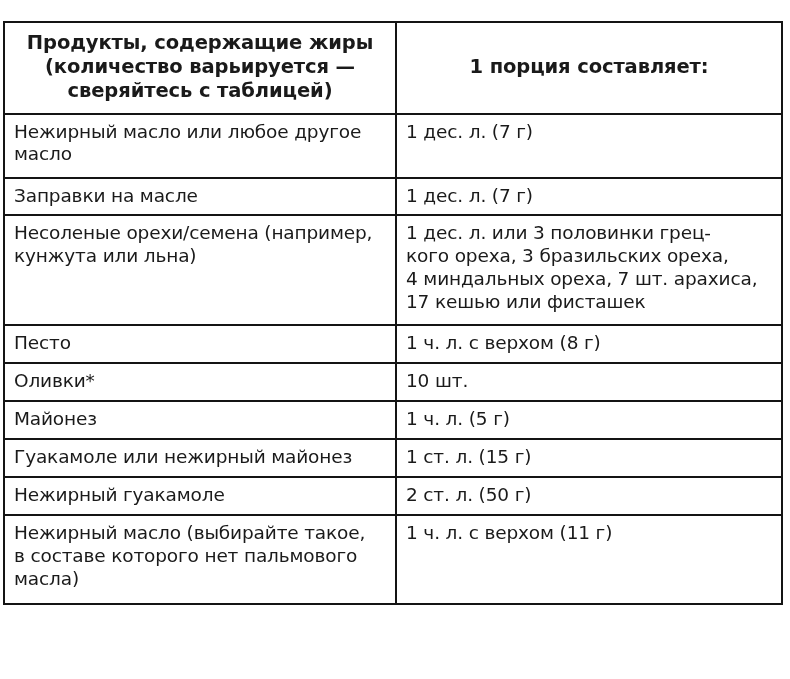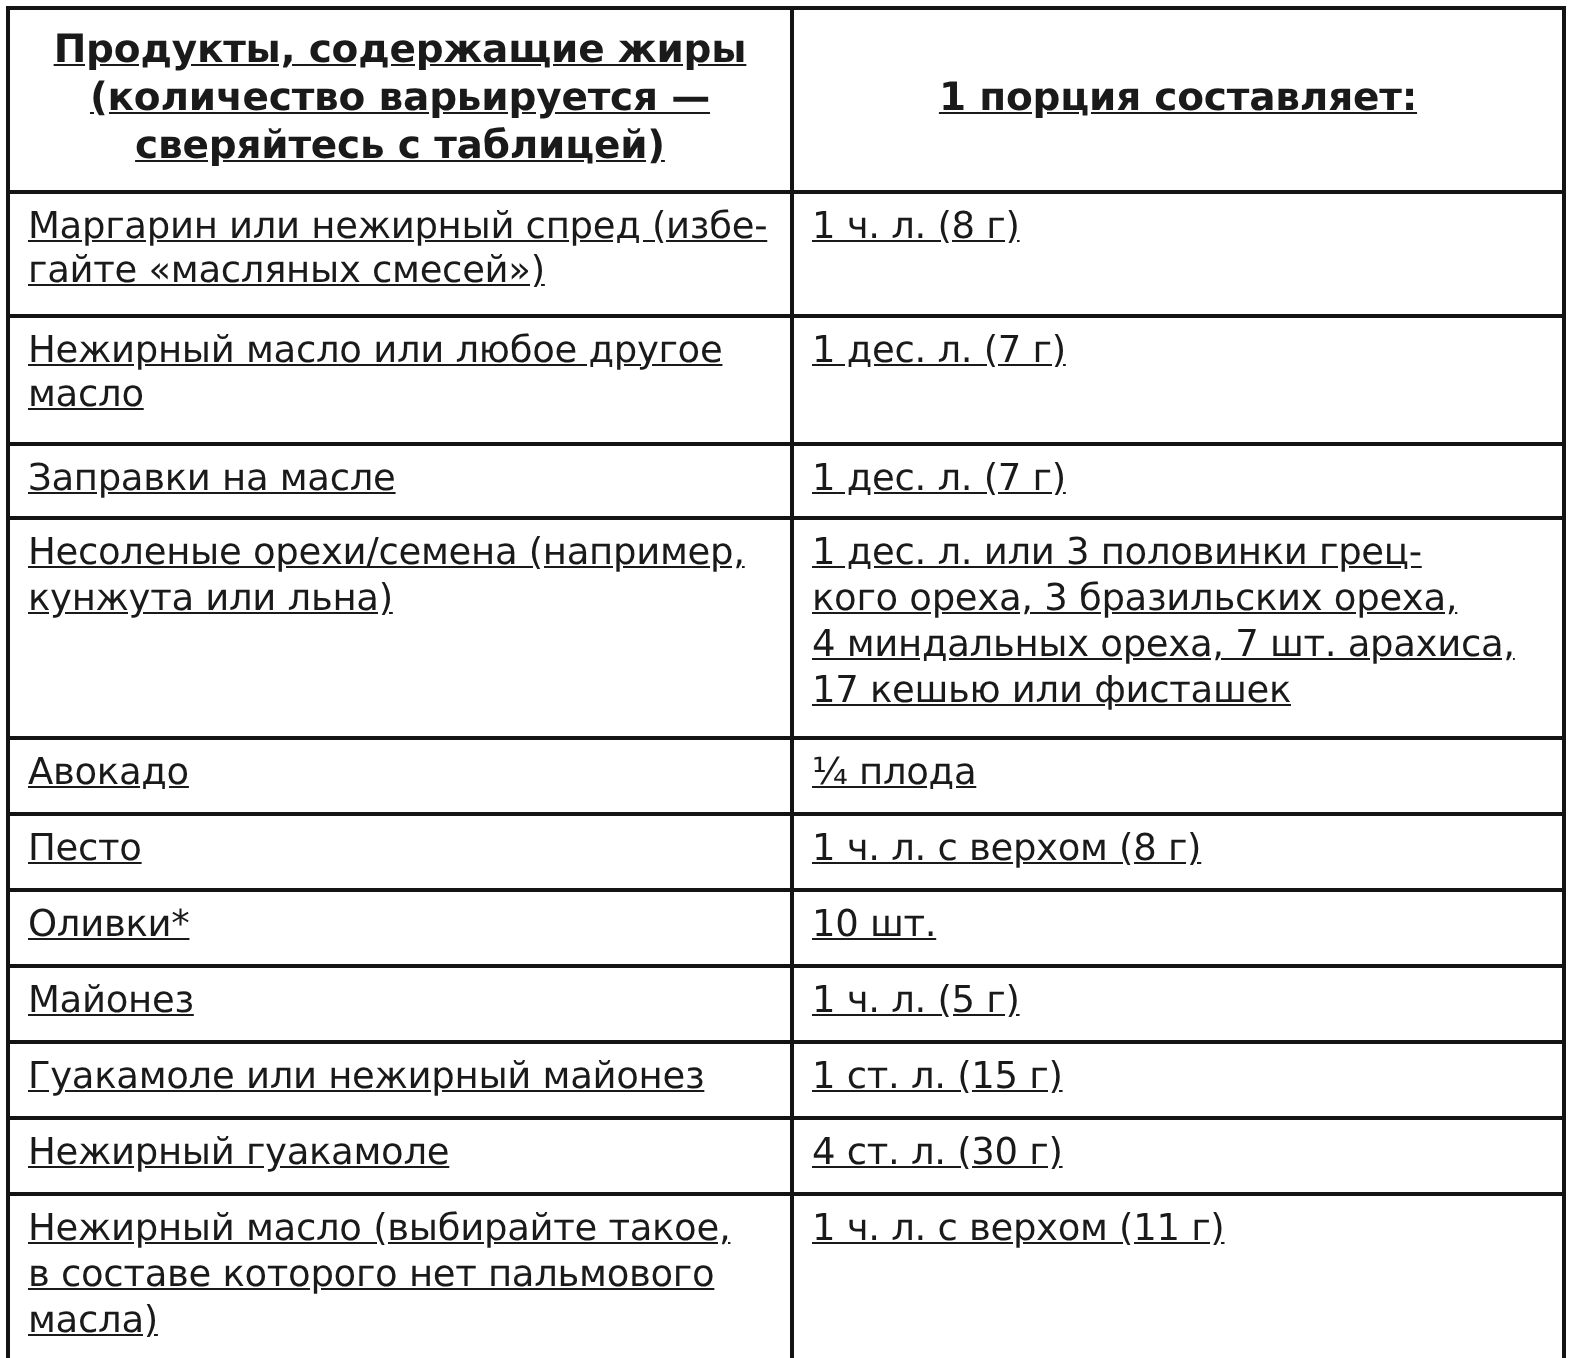--- a/index.html
+++ b/index.html
@@ -12,22 +12,21 @@
     height: 679px;
     font-family: "DejaVu Sans", sans-serif;
     color: #1a1a1a;
     overflow: hidden;
   }
 
   .table-wrap {
     box-sizing: border-box;
     width: 708px;
     height: 679px;
-    padding: 3px 9px 5px 3px;
-    text-decoration: underline;
+    padding: 21px 9px 5px 3px;
   }
 
   table.fat-table {
     border-collapse: collapse;
     width: 778px;
     table-layout: fixed;
     border: 2px solid #141414;
   }
 
   table.fat-table col.col-food  { width: 392px; }
@@ -96,29 +95,20 @@
         <th class="head-food">
           <span class="head-line">Продукты, содержащие жиры</span>
           <span class="head-line">(количество варьируется —</span>
           <span class="head-line">сверяйтесь с таблицей)</span>
         </th>
         <th class="head-serving">1 порция составляет:</th>
       </tr>
     </thead>
     <tbody>
 
-      <tr class="r-margarine">
-        <td>
-          <span class="cell-line">Маргарин или нежирный спред (избе-</span>
-          <span class="cell-line">гайте «масляных смесей»)</span>
-        </td>
-        <td>
-          <span class="cell-line">1 ч. л. (8 г)</span>
-        </td>
-      </tr>
 
       <tr class="r-oliveoil">
         <td>
           <span class="cell-line">Нежирный масло или любое другое</span>
           <span class="cell-line">масло</span>
         </td>
         <td>
           <span class="cell-line">1 дес. л. (7 г)</span>
         </td>
       </tr>
@@ -138,28 +128,20 @@
           <span class="cell-line">кунжута или льна)</span>
         </td>
         <td>
           <span class="cell-line">1 дес. л. или 3 половинки грец-</span>
           <span class="cell-line">кого ореха, 3 бразильских ореха,</span>
           <span class="cell-line">4 миндальных ореха, 7 шт. арахиса,</span>
           <span class="cell-line">17 кешью или фисташек</span>
         </td>
       </tr>
 
-      <tr class="r-avocado">
-        <td>
-          <span class="cell-line">Авокадо</span>
-        </td>
-        <td>
-          <span class="cell-line">¼ плода</span>
-        </td>
-      </tr>
 
       <tr class="r-pesto">
         <td>
           <span class="cell-line">Песто</span>
         </td>
         <td>
           <span class="cell-line">1 ч. л. с верхом (8 г)</span>
         </td>
       </tr>
 
@@ -188,21 +170,21 @@
         <td>
           <span class="cell-line">1 ст. л. (15 г)</span>
         </td>
       </tr>
 
       <tr class="r-lowfatguac">
         <td>
           <span class="cell-line">Нежирный гуакамоле</span>
         </td>
         <td>
-          <span class="cell-line">4 ст. л. (30 г)</span>
+          <span class="cell-line">2 ст. л. (50 г)</span>
         </td>
       </tr>
 
       <tr class="r-nutbutter">
         <td>
           <span class="cell-line">Нежирный масло (выбирайте такое,</span>
           <span class="cell-line">в составе которого нет пальмового</span>
           <span class="cell-line">масла)</span>
         </td>
         <td>

